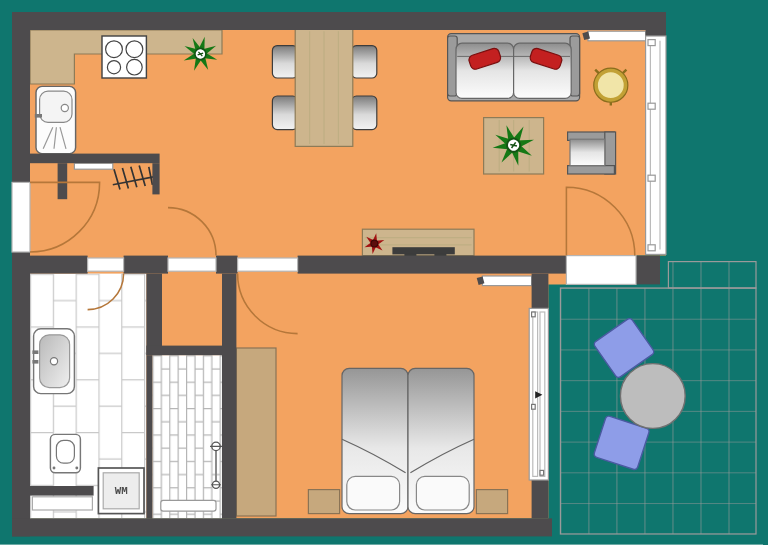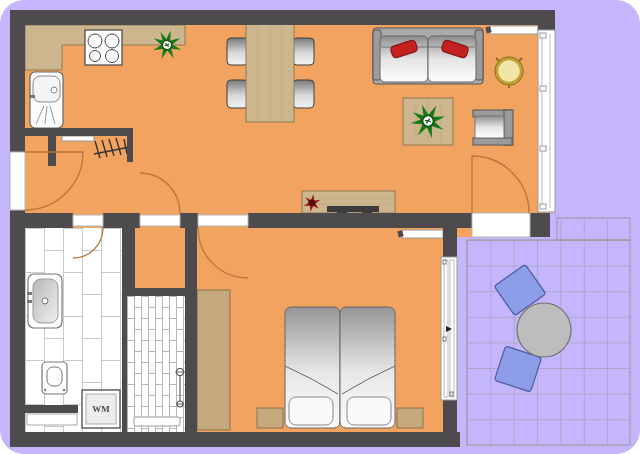--- a/index.html
+++ b/index.html
@@ -1,17 +1,17 @@
 <!DOCTYPE html>
 <html style="--wall: #4D4B4D; --floor: #F3A360; --wood: #CDB58D; --wood_edge: #8D7B57; --wardrobe: #C6A87D; --tile_line: #C9C9C9; --terrace_line: #9A9A9A; --chair_blue: #8E9DE8; --pillow_red: #C32020; --plant_green: #157815; --door_arc: #B5773A; --gold: #C2A135; --metal: #9B9B9B;"><head>
 <meta charset="utf-8">
 <style>
   html,body{margin:0;padding:0;background:#ffffff;}
-  .canvas{position:relative;width:640px;height:454px;background:#c4b5fd;overflow:hidden;
-          font-family:Liberation Serif, serif;border-radius:24px;}
+  .canvas{position:relative;width:640px;height:454px;background:#0f766e;overflow:hidden;
+          font-family:Liberation Mono, monospace;}
   svg{display:block;}
   .wall{fill:var(--wall);}
   .floor{fill:var(--floor);}
   .wood{fill:var(--wood);stroke:var(--wood_edge);stroke-width:1;}
   .wardrobe{fill:var(--wardrobe);stroke:#8a7355;stroke-width:1;}
   .thresh{fill:#ffffff;stroke:#b5b5b5;stroke-width:1;}
   .arc{fill:none;stroke:var(--door_arc);stroke-width:1.3;}
   .grain{stroke:#bfae83;stroke-width:1;}
   .wm-label{font-size:9px;font-weight:bold;fill:#4a4a4a;}
 </style>

